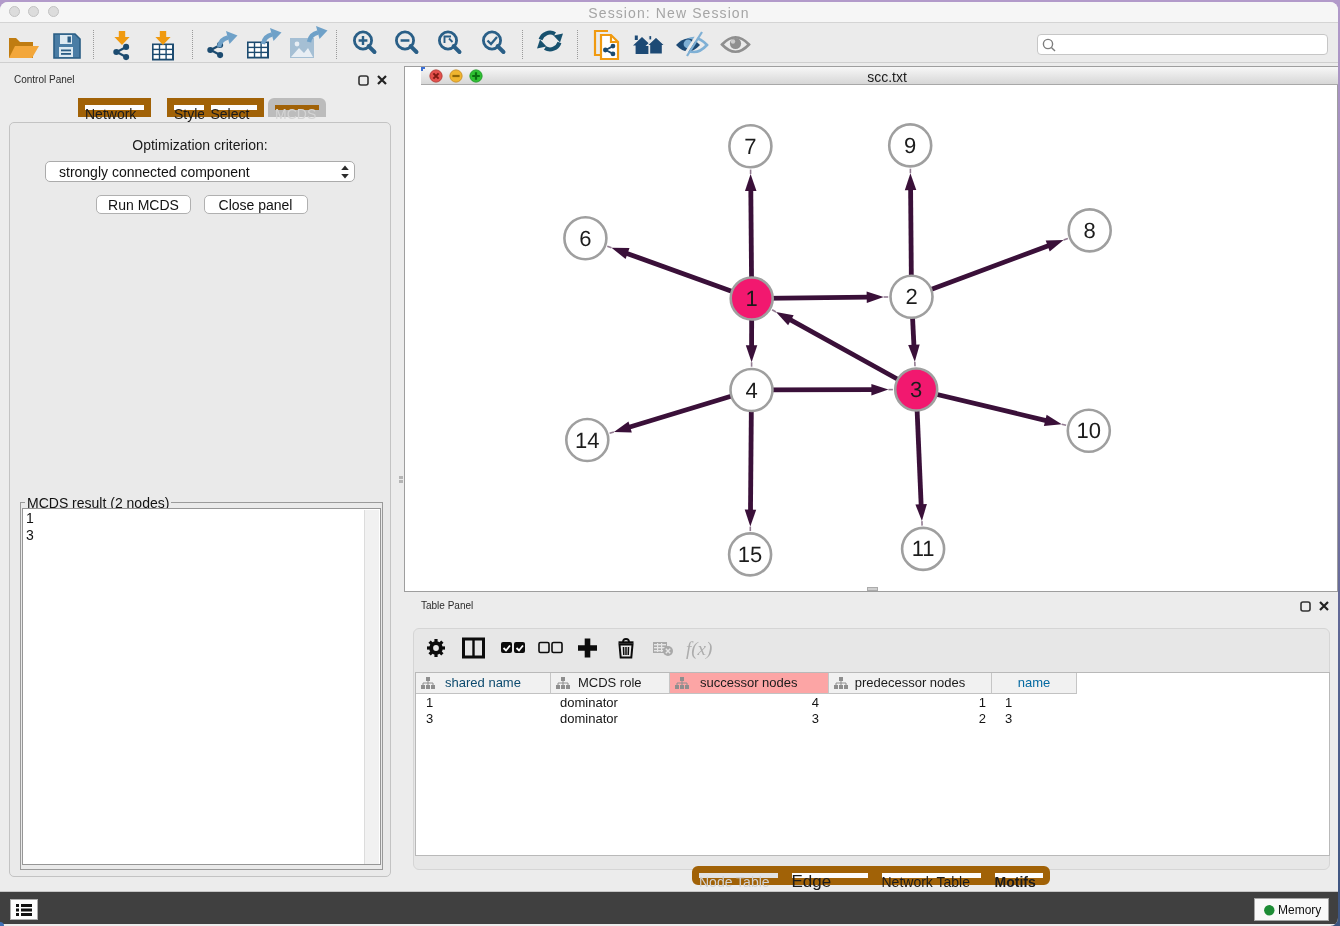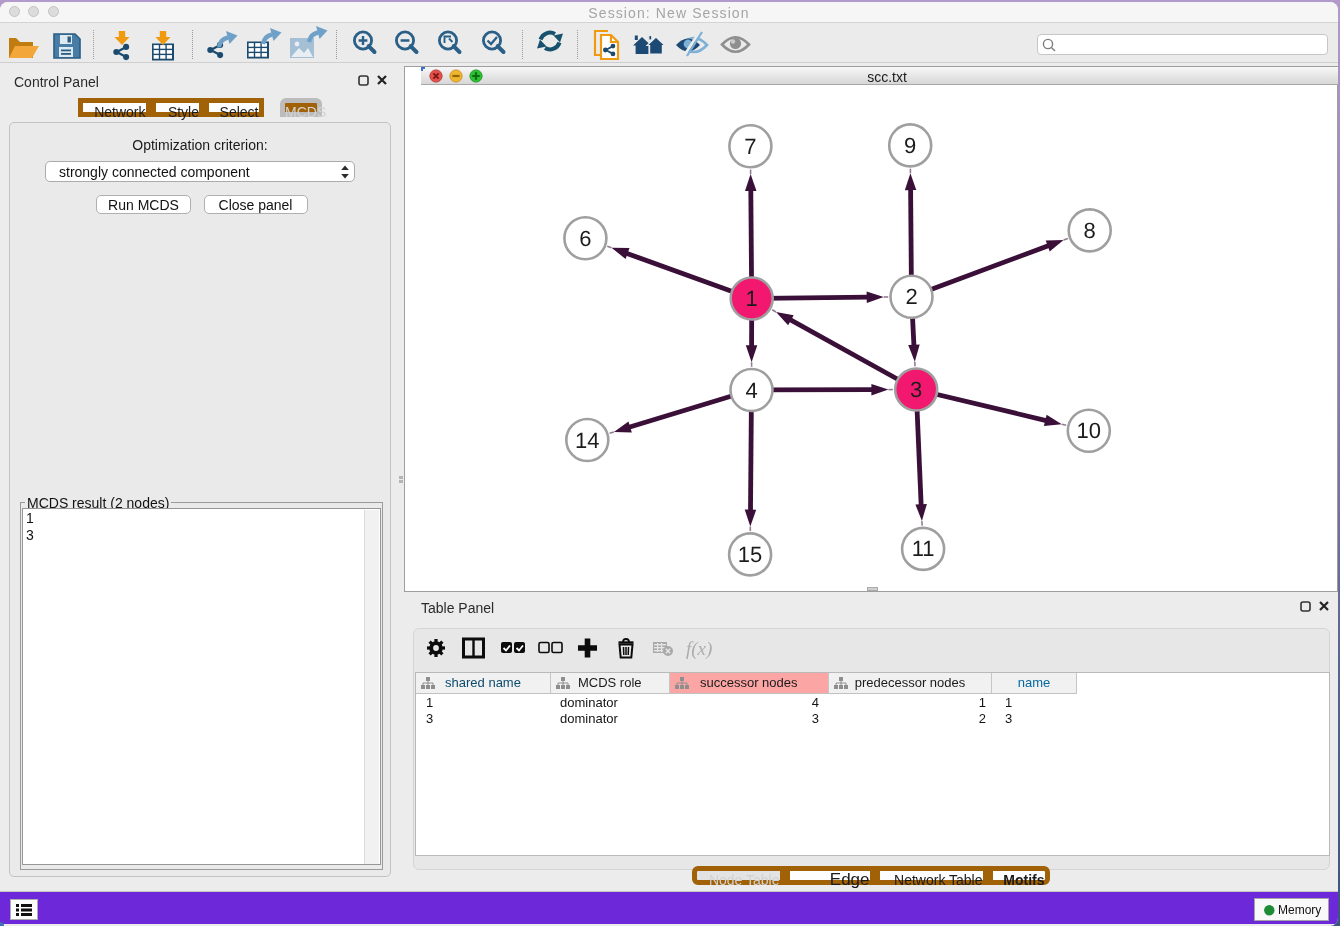--- a/index.html
+++ b/index.html
@@ -4,22 +4,22 @@
 *{margin:0;padding:0;box-sizing:border-box}
 body{width:1340px;height:926px;overflow:hidden;font-family:"Liberation Sans",sans-serif;background:#b29aca;position:relative}
 .abs{position:absolute}
 .win{position:absolute;left:0;top:2px;width:1338px;height:924px;background:#ececec;border-radius:8px 8px 8px 0;overflow:hidden}
 .titlebar{position:absolute;left:0;top:0;width:100%;height:21px;background:#f6f6f6;border-bottom:1px solid #d4d4d4}
 .tl{position:absolute;top:4px;width:11px;height:11px;border-radius:50%;background:#dcdcdc;border:1px solid #c2c2c2}
 .titletext{position:absolute;top:3px;width:100%;text-align:center;font-size:14px;letter-spacing:1.1px;color:#a5a5a5}
 .toolbar{position:absolute;left:0;top:21px;width:100%;height:40px;background:#ebebeb;border-bottom:1px solid #cfcfcf}
 .tsep{position:absolute;top:7px;height:29px;width:0;border-left:1px dotted #9a9a9a}
 .searchbox{position:absolute;left:1037px;top:11px;width:291px;height:21px;background:#fff;border:1px solid #c6c6c6;border-radius:4px}
-.panelhead{font-size:14px;color:#2b2b2b}
-.tab{position:absolute;top:0;height:19px;border:5px solid #a16207;background:#fdfdfd;font-size:14px;color:#1b1b1b;text-align:right;line-height:18px}
+.panelhead{font-size:10px;color:#2b2b2b}
+.tab{position:absolute;top:0;height:19px;border:7px solid #a16207;background:#fdfdfd;font-size:14px;color:#1b1b1b;text-align:left;line-height:18px}
 .btn{position:absolute;background:#fff;border:1px solid #b0b0b0;border-radius:5px;font-size:14px;color:#111;text-align:center}
 .ghost{color:#d2d2d2 !important;background:#e3e3e3 !important}
 </style></head><body>
 
 <div class="win">
 <div class="titlebar">
 <div class="tl" style="left:9px"></div>
 <div class="tl" style="left:28px"></div>
 <div class="tl" style="left:48px"></div>
 <div class="titletext">Session: New Session</div>
@@ -146,23 +146,23 @@
           <line x1="13.4" y1="12.4" x2="17" y2="16" stroke="#7d7d7d" stroke-width="1.4"></line>
         </svg></div>
 </div>
 <div class="abs" style="left:0;top:62px;width:392px;height:830px;background:#ececec">
 <div class="abs panelhead" style="left:14px;top:10px">Control Panel</div>
 <svg class="abs" style="left:358px;top:11px" width="32" height="12">
         <rect x="1" y="1" width="9" height="9" rx="2" fill="none" stroke="#333" stroke-width="1.6"></rect>
         <path d="M20 1 l8 8 M28 1 l-8 8" stroke="#222" stroke-width="2.2"></path>
       </svg>
 <div class="tab" style="left:78px;top:34px;width:72.5px">Network</div>
-<div class="tab" style="left:151px;top:34px;width:53px">Style</div>
+<div class="tab" style="left:167px;top:34px;width:53px">Style</div>
 <div class="tab" style="left:203.5px;top:34px;width:60px">Select</div>
-<div class="tab" style="left:280px;top:34px;width:42px;background:#a16207;color:#d4d4d4;border-radius:6px 6px 0 0;border-color:#bcbcbc">MCDS</div>
+<div class="tab" style="left:268px;top:34px;width:58px;background:#a16207;color:#d4d4d4;border-radius:6px 6px 0 0;border-color:#bcbcbc">MCDS</div>
 <div class="abs" style="left:9px;top:58px;width:382px;height:755px;background:#eaeaea;border:1px solid #c3c3c3;border-radius:5px">
 <div class="abs" style="left:0;top:14px;width:100%;text-align:center;font-size:14px;color:#1a1a1a">Optimization criterion:</div>
 <div class="abs" style="left:35px;top:38px;width:310px;height:21px;background:#fff;border:1px solid #ababab;border-radius:5px;font-size:14px;color:#111;line-height:20px;padding-left:13px">strongly connected component
 <svg class="abs" style="right:4.5px;top:2.5px" width="10" height="14">
             <path d="M5 0.5 L8.8 5 L1.2 5 Z" fill="#2b2b2b"></path>
             <path d="M5 13.5 L8.8 9 L1.2 9 Z" fill="#2b2b2b"></path>
           </svg></div>
 <div class="btn" style="left:86px;top:72px;width:95px;height:19px;line-height:18px">Run MCDS</div>
 <div class="btn" style="left:193.5px;top:72px;width:104px;height:19px;line-height:18px">Close panel</div>
 <div class="abs" style="left:10px;top:379px;width:363px;height:368px;border:1px solid #9a9a9a">
@@ -370,21 +370,21 @@
 <span class="abs" style="left:253px;width:150px;text-align:right">3</span>
 <span class="abs" style="left:413px;width:157px;text-align:right">2</span>
 <span class="abs" style="left:589px">3</span>
 </div>
 </div>
 <div class="tab ghost" style="left:288px;top:271.5px;width:92.5px;font-size:14px;border-radius:6px 0 0 6px;">Node Table</div>
 <div class="tab" style="left:380.5px;top:271.5px;width:90px;font-size:17px;">Edge Table</div>
 <div class="tab" style="left:470.5px;top:271.5px;width:113px;font-size:14px;">Network Table</div>
 <div class="tab" style="left:583.5px;top:271.5px;width:62px;font-size:14px;border-radius:0 6px 6px 0;font-weight:bold;">Motifs</div>
 </div>
-<div class="abs" style="left:0;top:889px;width:1338px;height:33px;background:#6d28d9;border-top:1px solid #c6c6c6">
+<div class="abs" style="left:0;top:889px;width:1338px;height:33px;background:#404040;border-top:1px solid #c6c6c6">
 <div class="abs" style="left:10px;top:7px;width:28px;height:21px;background:#fdfdfd;border:1px solid #adadad">
 <svg class="abs" style="left:5px;top:4px" width="16" height="12">
           <g fill="#111">
             <rect x="0" y="0" width="3" height="3"></rect>
             <rect x="0" y="4.5" width="3" height="3"></rect>
             <rect x="0" y="9" width="3" height="3"></rect>
             <rect x="5" y="0" width="11" height="3"></rect>
             <rect x="5" y="4.5" width="11" height="3"></rect>
             <rect x="5" y="9" width="11" height="3"></rect>
           </g>

